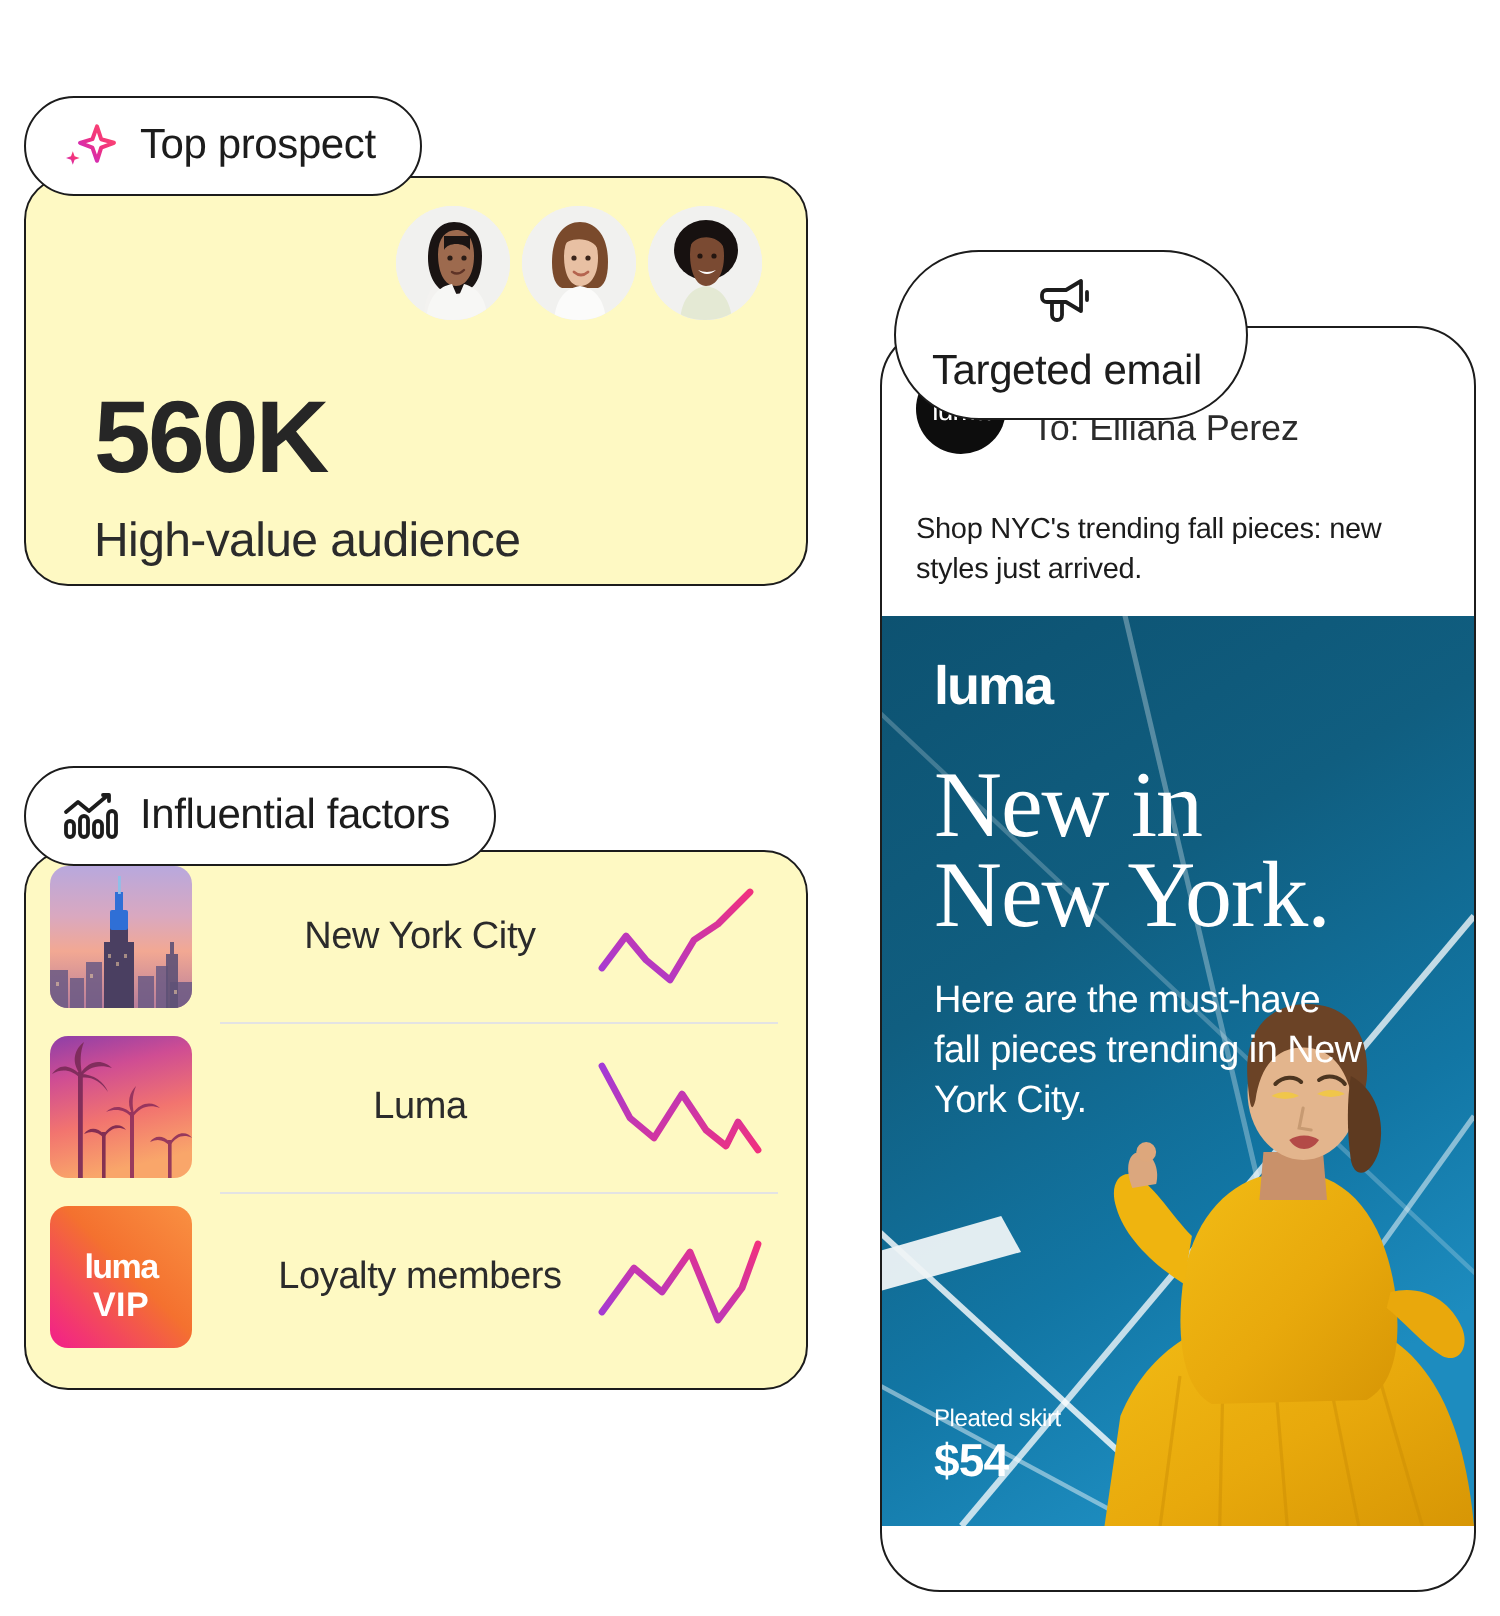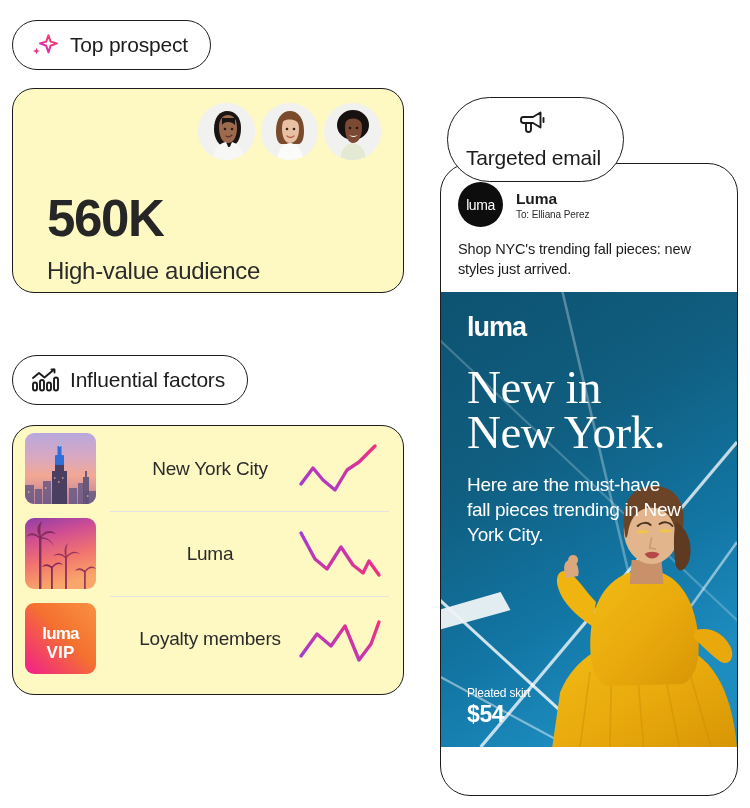--- a/index.html
+++ b/index.html
@@ -20,20 +20,21 @@
   .badge {
     position: absolute;
     display: flex;
     align-items: center;
     gap: 11px;
     background: #ffffff;
     border: 1.6px solid #1c1c1c;
     border-radius: 999px;
     padding: 11px 22px 11px 18px;
     z-index: 6;
+    margin-top: 28px;
   }
   .badge-label {
     font-size: 21px;
     color: #1c1c1c;
     letter-spacing: -0.2px;
     white-space: nowrap;
   }
   .badge-icon { width: 28px; height: 26px; display: block; flex: none; }
 
   
@@ -142,23 +143,23 @@
     display: flex; align-items: center; justify-content: center;
     flex: none;
   }
   .sender-avatar-text {
     color: #ffffff;
     font-size: 14px;
     letter-spacing: -0.4px;
   }
   .sender-meta { display: flex; flex-direction: column; gap: 1px; }
   .sender-name { font-size: 15.5px; font-weight: bold; color: #1c1c1c; letter-spacing: -0.1px; }
-  .sender-to   { font-size: 10px; color: #2b2b2b; letter-spacing: -0.1px; }
+  .sender-to   { font-size: 18px; color: #2b2b2b; letter-spacing: -0.1px; }
   .email-preview {
-    margin-top: 12px;
+    margin-top: 28px;
     font-size: 14.5px;
     line-height: 1.38;
     color: #1c1c1c;
     letter-spacing: -0.15px;
     padding-bottom: 13px;
   }
 
   
   .email-hero {
     position: relative;

